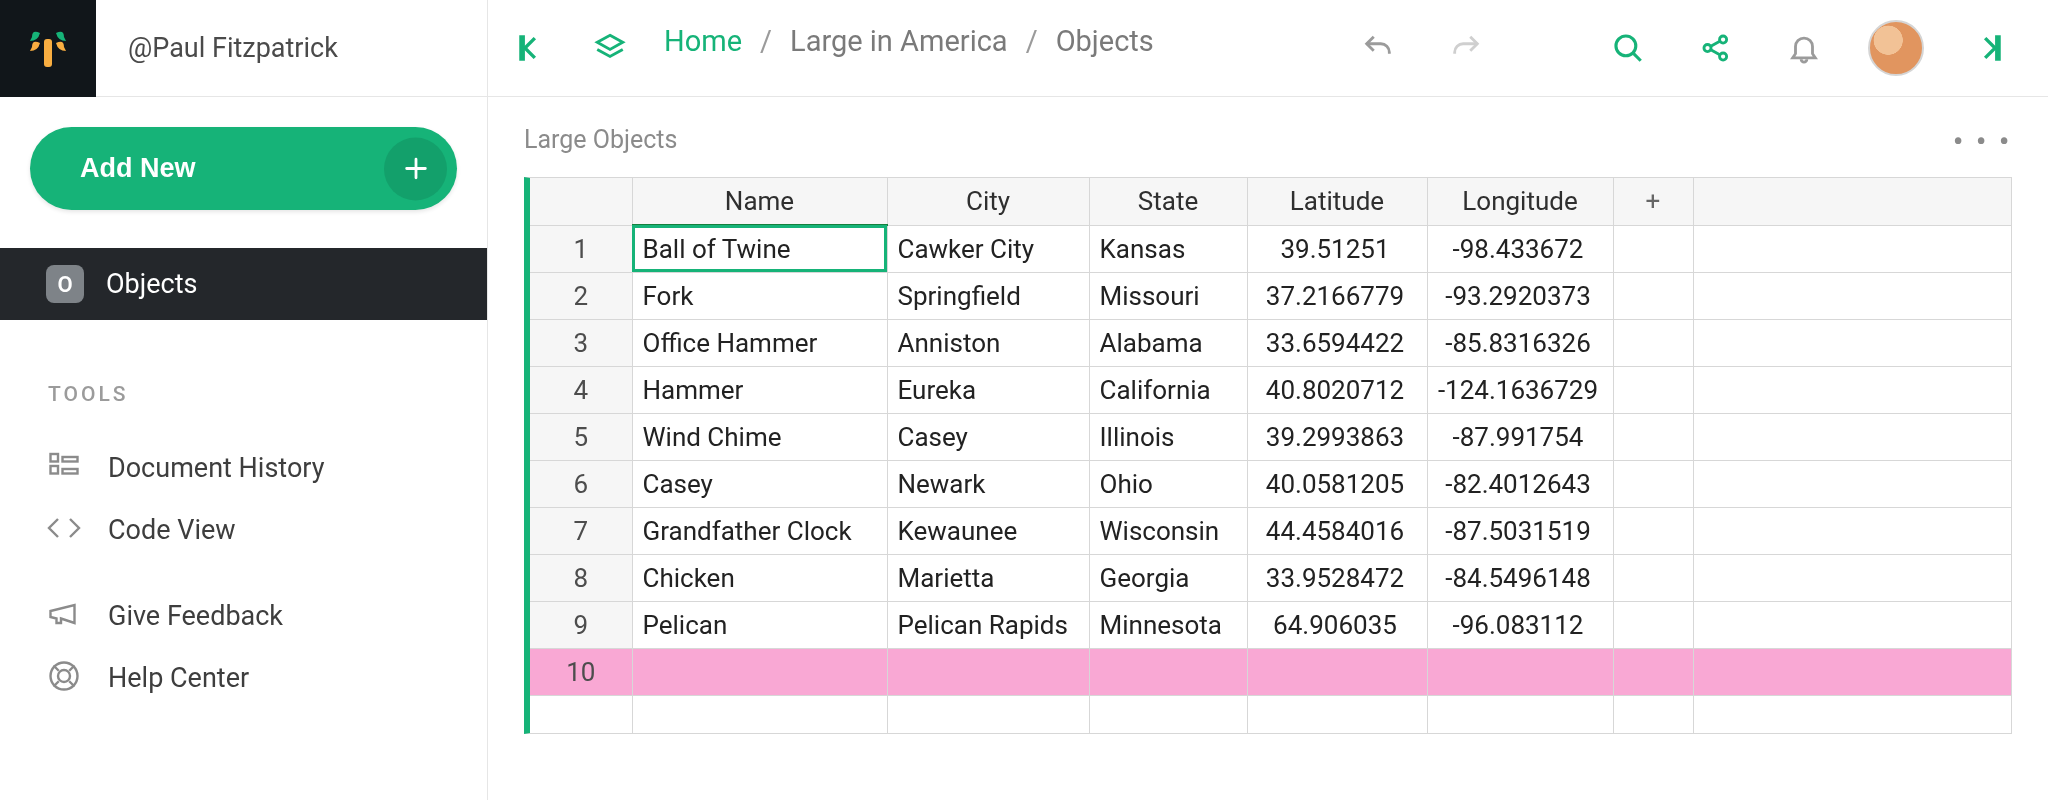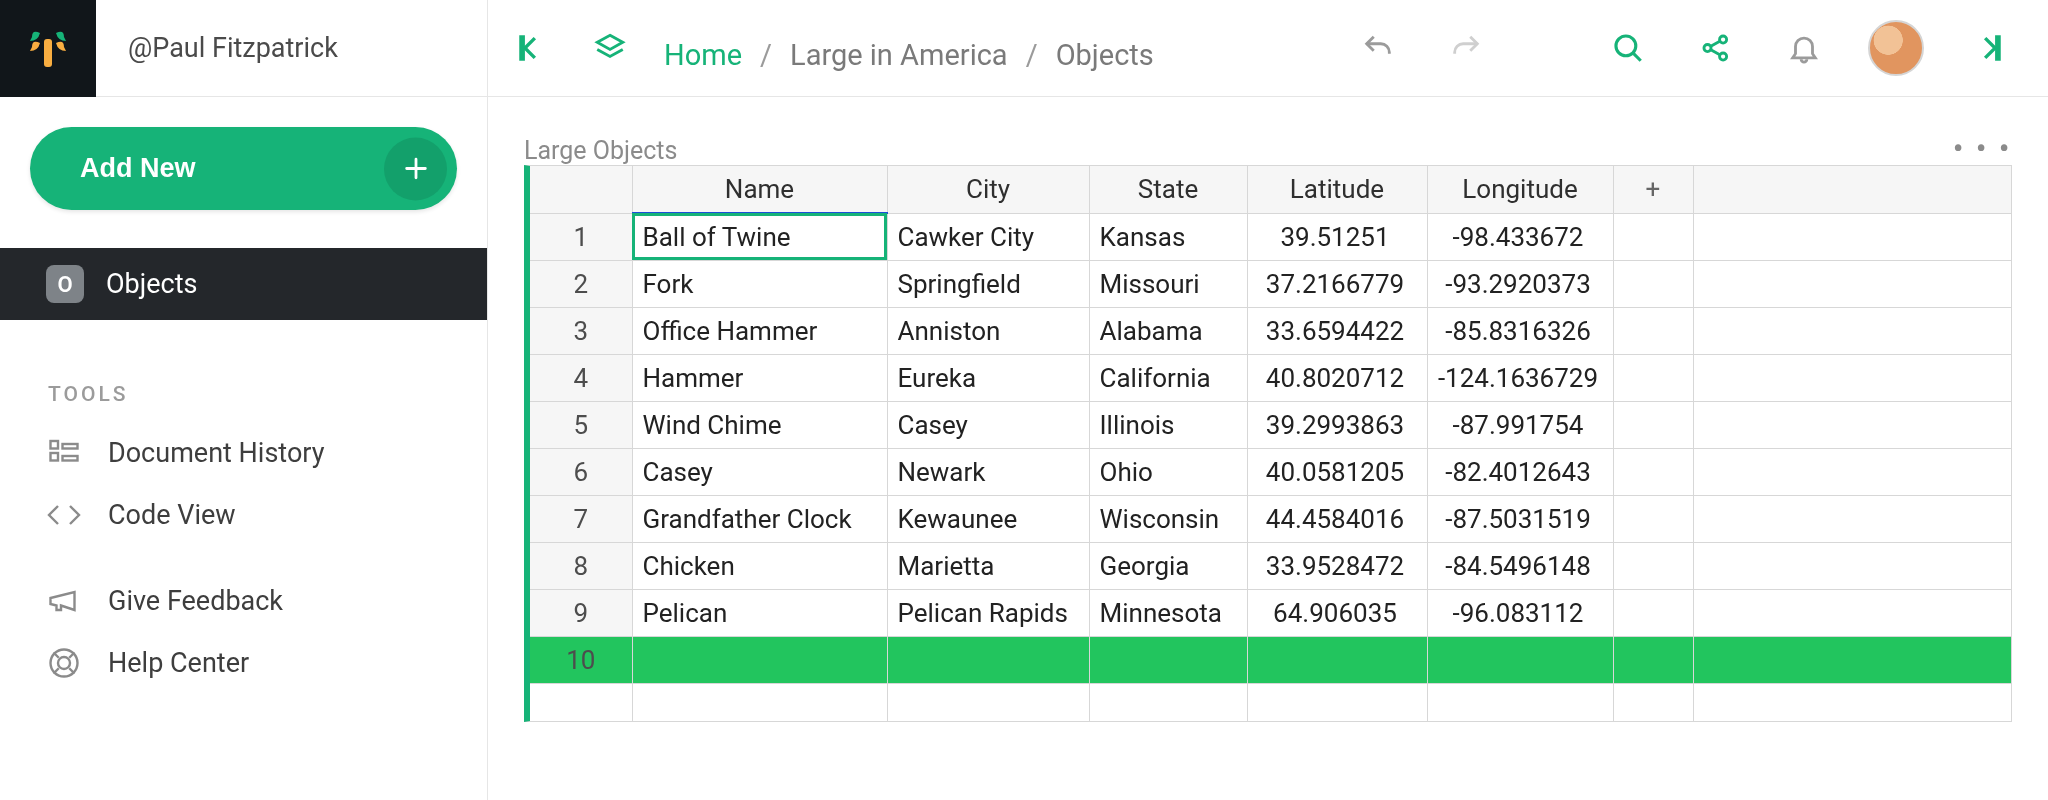--- a/index.html
+++ b/index.html
@@ -21,51 +21,51 @@
   .add-new-plus { position: absolute; right: 10px; top: 50%; transform: translateY(-50%); width: 63px; height: 63px; border-radius: 50%; background: #13a06b; display: flex; align-items: center; justify-content: center; }
   .add-new-plus svg { width: 28px; height: 28px; fill: #fff; }
 
   .nav-items { margin-top: 14px; }
   .nav-item { display: flex; align-items: center; gap: 22px; height: 72px; padding: 0 36px 0 46px; font-size: 27px; cursor: pointer; color: #3e3e3e; }
   .nav-item.active { background: #24272b; color: #fff; }
   .nav-icon-box { width: 38px; height: 38px; border-radius: 8px; background: #7e8388; display: flex; align-items: center; justify-content: center; color: #fff; font-size: 22px; font-weight: 600; }
   .nav-item.active .nav-icon-box { background: #7e8388; }
 
   .tools-hdr { margin: 62px 0 16px 48px; font-size: 21px; letter-spacing: 3px; color: #9b9b9b; font-weight: 500; }
-  .tool-item { display: flex; align-items: center; gap: 26px; height: 62px; padding-left: 46px; font-size: 27px; color: #3e3e3e; cursor: pointer; }
+  .tool-item { display: flex; align-items: flex-end; gap: 26px; height: 62px; padding-left: 46px; font-size: 27px; color: #3e3e3e; cursor: pointer; }
   .tool-item svg { width: 36px; height: 36px; fill: none; stroke: #8b8b8b; stroke-width: 1.6; }
   .tools-gap { height: 24px; }
 
   
   .main { flex: 1; display: flex; flex-direction: column; min-width: 0; }
   .topbar { height: 97px; border-bottom: 1px solid #e6e6e6; display: flex; align-items: center; padding: 0 36px 0 20px; }
-  .tb-left { display: flex; align-items: flex-end; gap: 30px; }
+  .tb-left { display: flex; align-items: flex-start; gap: 30px; }
   .tb-btn { width: 48px; height: 48px; display: flex; align-items: center; justify-content: center; cursor: pointer; }
   .tb-btn svg { width: 34px; height: 34px; }
   .breadcrumb { display: flex; align-items: center; gap: 18px; font-size: 29px; }
   .breadcrumb span.sep { color: #9b9b9b; }
   .breadcrumb a.home { color: #16b378; cursor: pointer; }
   .breadcrumb span.crumb { color: #7a7a7a; }
   .tb-right { margin-left: auto; display: flex; align-items: center; gap: 40px; }
   .avatar { width: 56px; height: 56px; border-radius: 50%; background: radial-gradient(circle at 35% 35%, #f2c296 0 30%, #e1955f 31% 100%); border: 2px solid #d5d5d5; background-size: cover; background-position: center; }
 
   
   .content { flex: 1; padding: 28px 36px 0 36px; min-width: 0; }
-  .section-hdr { display: flex; align-items: flex-end; height: 40px; font-size: 25px; color: #8b8b8b; }
+  .section-hdr { display: flex; align-items: flex-start; height: 40px; font-size: 25px; color: #8b8b8b; margin-bottom: 12px; }
   .section-hdr .more { margin-left: auto; font-size: 28px; font-weight: 700; color: #8b8b8b; letter-spacing: 3px; cursor: pointer; }
 
   .grid-wrap { border: 1px solid #d7d7d7; border-left: 6px solid #16b378; max-width: 100%; overflow: hidden; }
   .grid { border-collapse: collapse; width: 100%; table-layout: fixed; }
   .grid th, .grid td { border-right: 1px solid #d7d7d7; border-bottom: 1px solid #d7d7d7; height: 47px; padding: 0 10px; font-size: 26px; }
   .grid th { background: #f6f6f6; font-weight: 400; color: #2f2f2f; text-align: center; }
   .grid td.rownum { background: #f6f6f6; text-align: center; color: #4d4d4d; }
   .grid td.num { text-align: center; padding-right: 14px; }
   .grid td { text-align: left; color: #222; }
-  .grid tr.newrow td { background: #22c55e; }
-  .grid .sel-col { border-bottom: 2px solid #1d4ed8; }
+  .grid tr.newrow td { background: #f9a8d4; }
+  .grid .sel-col { border-bottom: 2px solid #15803d; }
   .grid .sel-cell { outline: 3px solid #16b378; outline-offset: -3px; margin-top: 12px; }
   .grid th.add { text-align: center; color: #666; cursor: pointer; }
   .grid tr.tailrow td { height: 38px; background: #fff; border-bottom: none; }
   .grid th:last-child, .grid td:last-child { border-right: none; }
   
   col.c-row { width: 102px; }
   col.c-name { width: 255px; }
   col.c-city { width: 202px; }
   col.c-state { width: 158px; }
   col.c-lat { width: 180px; }

